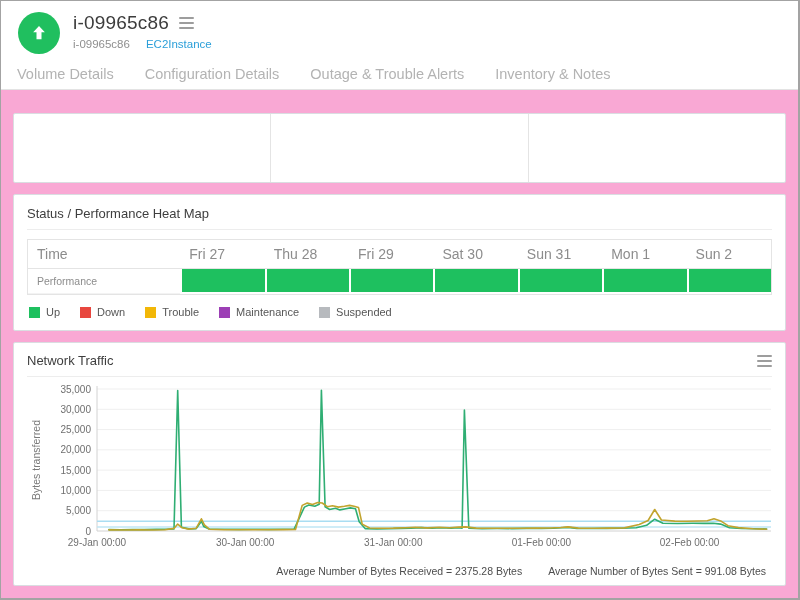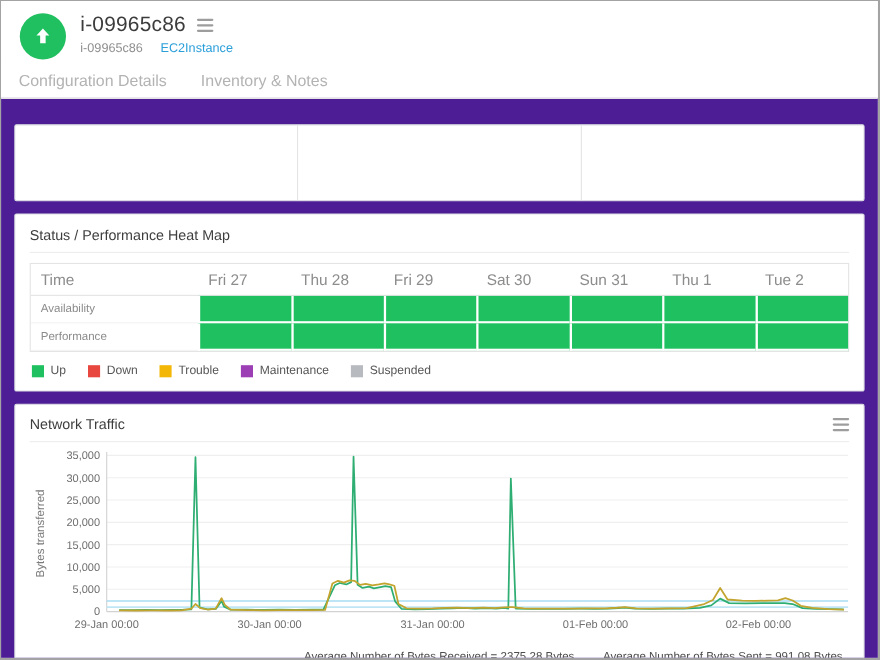--- a/index.html
+++ b/index.html
@@ -18,21 +18,21 @@
   .sub-row { margin-top:4px; font-size:11.5px; display:flex; gap:16px; align-items:center; }
   .sub-id { color:#8f8f8f; }
   .sub-link { color:#2b9fd9; cursor:pointer; text-decoration:none; }
 
   
   .tabs { display:flex; gap:29px; padding:6px 0 0 15px; background:#fff; white-space:nowrap; }
   .tab { font-size:14.5px; color:#b3b3b3; padding:4px 1px 7px; cursor:pointer; }
   .tab.active { color:#3a3a3a; font-weight:500; border-bottom:3px solid #adadad; }
 
   
-  .content { flex:1; background:#4c1d95; border-top:1px solid #e3e3e3; padding:23px 12px 0; overflow:hidden; }
+  .content { flex:1; background:#f9a8d4; border-top:1px solid #e3e3e3; padding:23px 12px 0; overflow:hidden; }
   .card { background:#fff; border:1px solid #dadde1; border-radius:2px; }
 
   
   .stats-card { height:70px; display:flex; align-items:stretch; margin-bottom:11px; }
   .stat { flex:1; display:flex; flex-direction:column; align-items:center; justify-content:center; }
   .stat + .stat { border-left:1px solid #e4e4e4; }
   .stat-value-row { font-size:20px; color:#3f3f3f; }
   .stat-unit { font-size:10px; color:#8a8a8a; margin-left:3px; }
   .stat-label { font-size:10.5px; color:#8a8a8a; margin-top:7px; }
 
@@ -74,21 +74,23 @@
           </span>
       </div>
       <div class="sub-row">
         <span class="sub-id">i-09965c86</span>
         <a class="sub-link">EC2Instance</a>
       </div>
     </div>
   </div>
 
   <nav class="tabs">
+      <span class="tab">Volume Details</span>
       <span class="tab">Configuration Details</span>
+      <span class="tab">Outage &amp; Trouble Alerts</span>
       <span class="tab">Inventory &amp; Notes</span>
     </nav>
 
   <div class="content">
 
     <div class="card stats-card">
         <div class="stat">
           <div class="stat-value-row"><span></span><span class="stat-unit"></span></div>
           <div class="stat-label"></div>
         </div>
@@ -108,35 +110,25 @@
       </div>
       <table class="hm-table">
         <thead>
             <tr>
               <th style="width: 20.5%;">Time</th>
               <th>Fri 27</th>
               <th>Thu 28</th>
               <th>Fri 29</th>
               <th>Sat 30</th>
               <th>Sun 31</th>
-              <th>Thu 1</th>
-              <th>Tue 2</th>
+              <th>Mon 1</th>
+              <th>Sun 2</th>
             </tr>
           </thead>
         <tbody>
-            <tr>
-              <td class="rlabel">Availability</td>
-              <td class="cell" style="background: rgb(30, 192, 95);"></td>
-              <td class="cell" style="background: rgb(30, 192, 95);"></td>
-              <td class="cell" style="background: rgb(30, 192, 95);"></td>
-              <td class="cell" style="background: rgb(30, 192, 95);"></td>
-              <td class="cell" style="background: rgb(30, 192, 95);"></td>
-              <td class="cell" style="background: rgb(30, 192, 95);"></td>
-              <td class="cell" style="background: rgb(30, 192, 95);"></td>
-            </tr>
             <tr>
               <td class="rlabel">Performance</td>
               <td class="cell" style="background: rgb(30, 192, 95);"></td>
               <td class="cell" style="background: rgb(30, 192, 95);"></td>
               <td class="cell" style="background: rgb(30, 192, 95);"></td>
               <td class="cell" style="background: rgb(30, 192, 95);"></td>
               <td class="cell" style="background: rgb(30, 192, 95);"></td>
               <td class="cell" style="background: rgb(30, 192, 95);"></td>
               <td class="cell" style="background: rgb(30, 192, 95);"></td>
             </tr>

